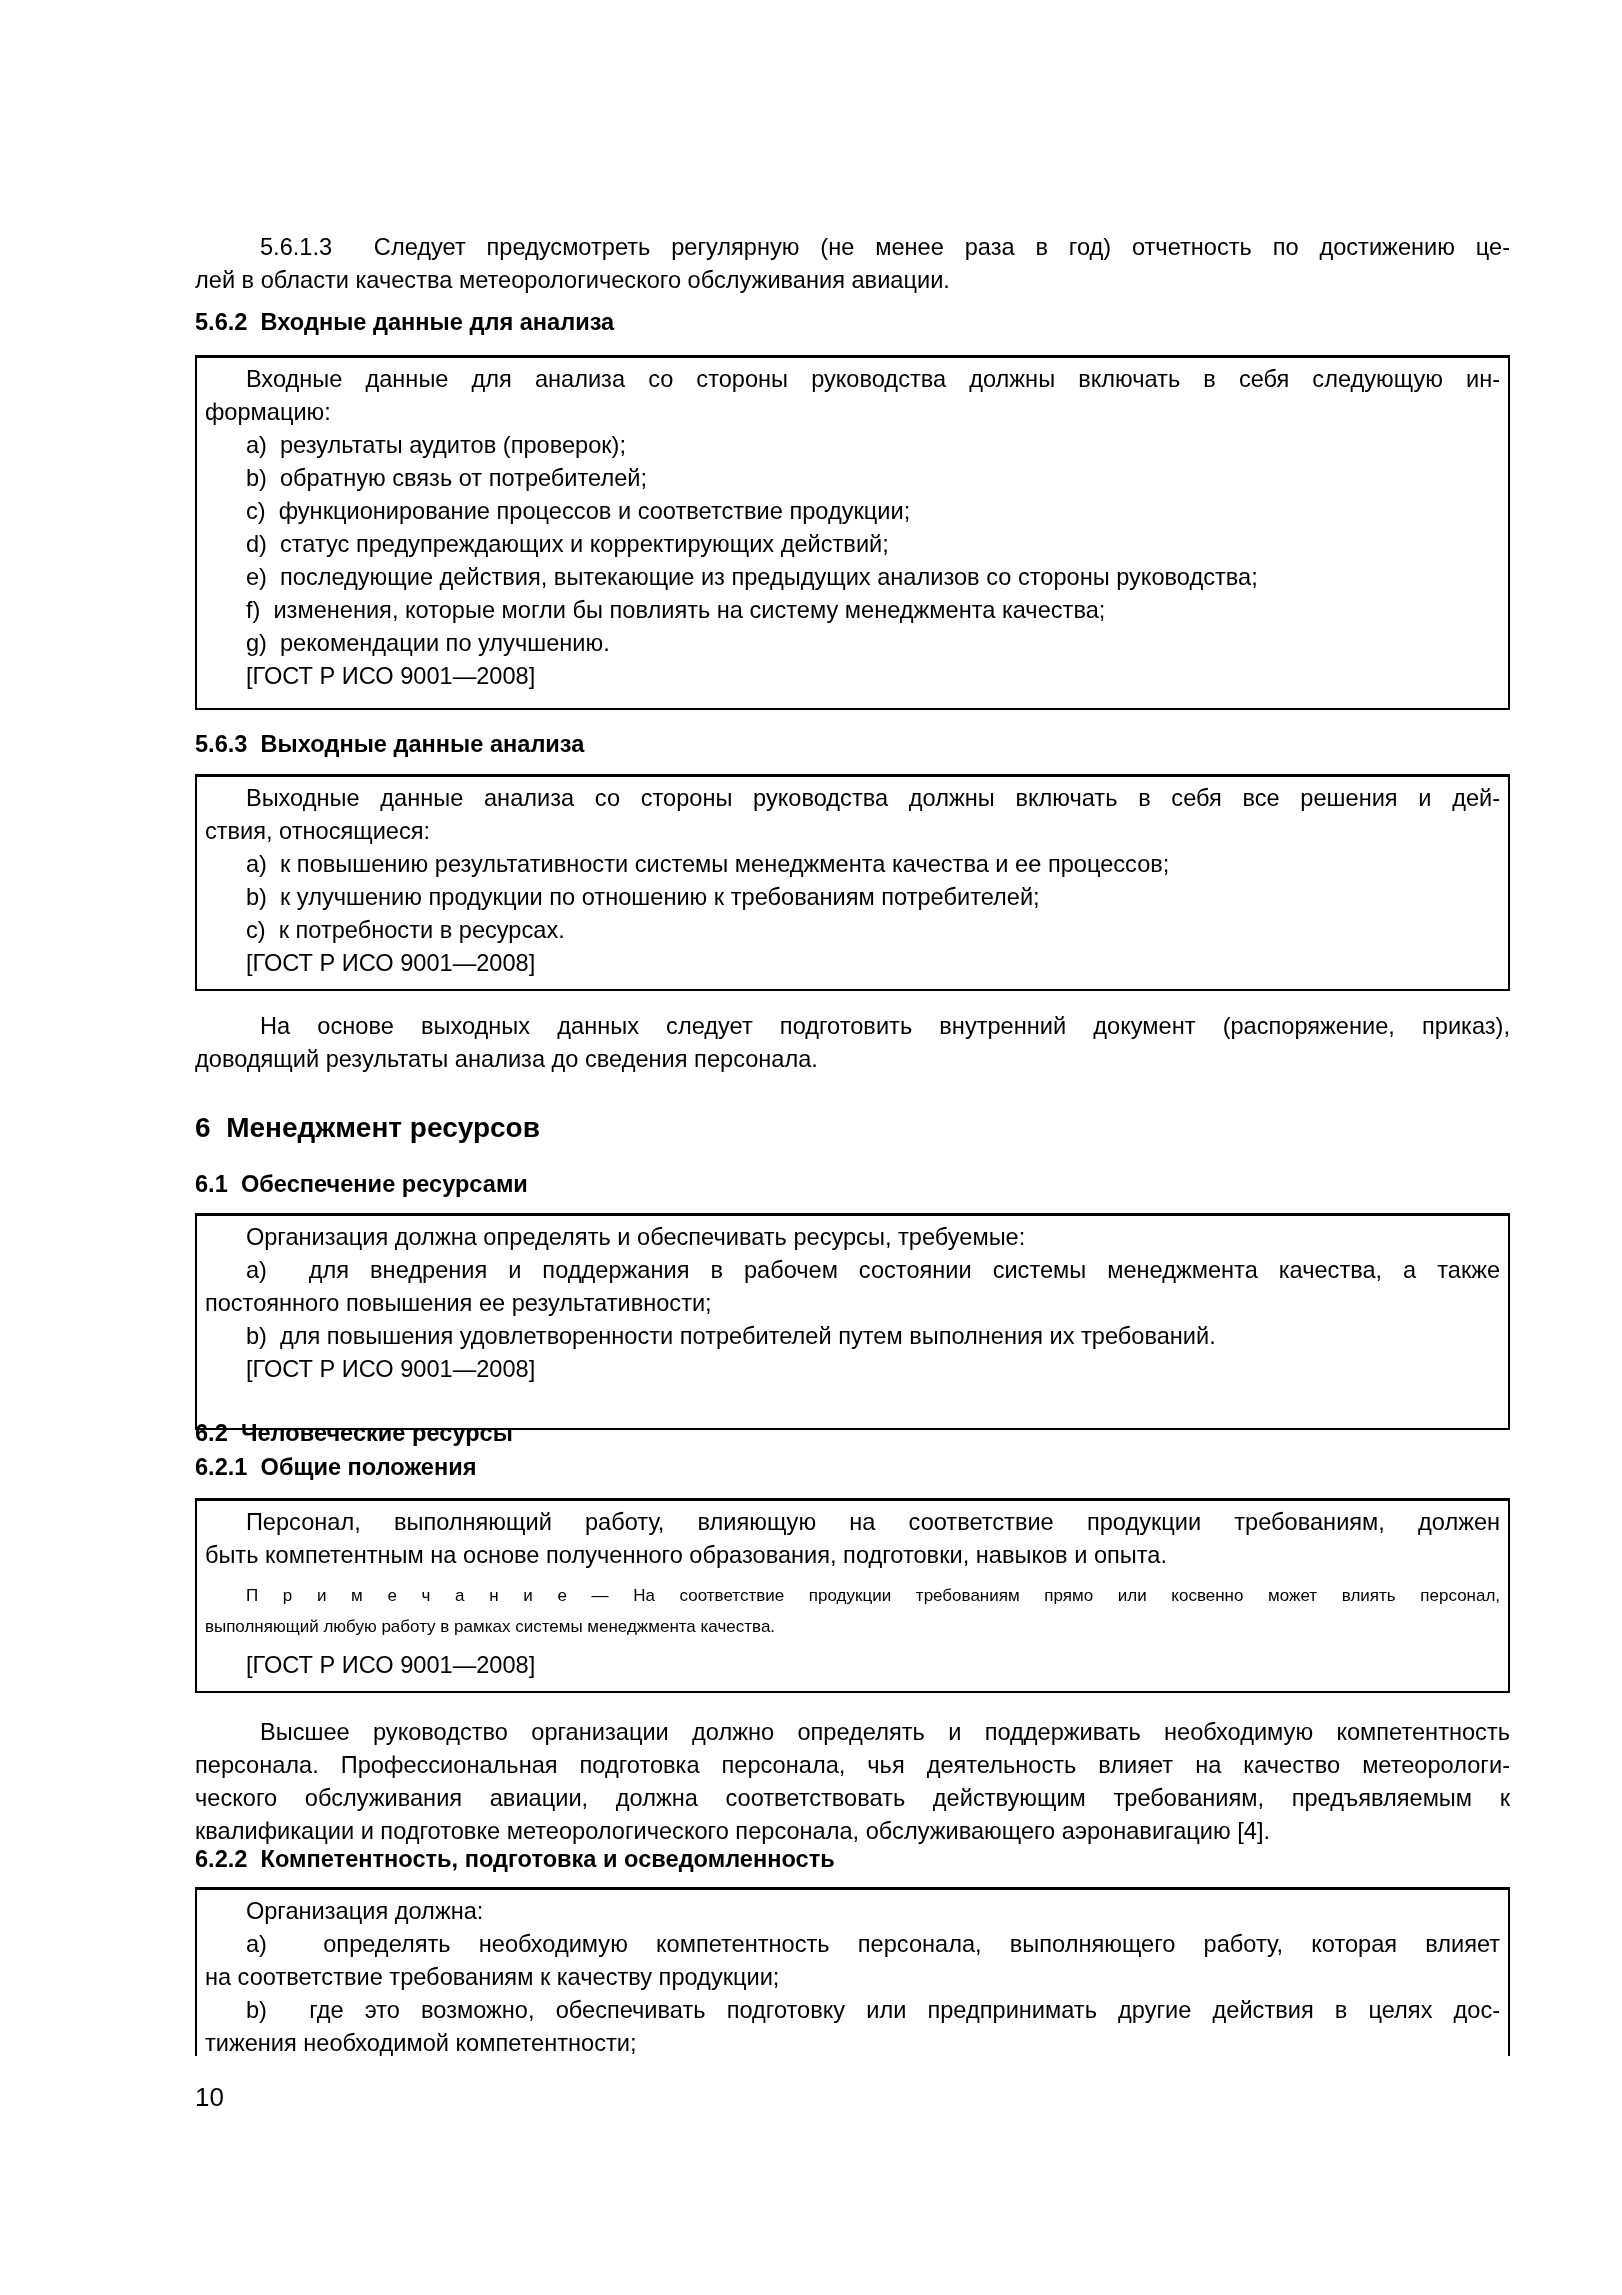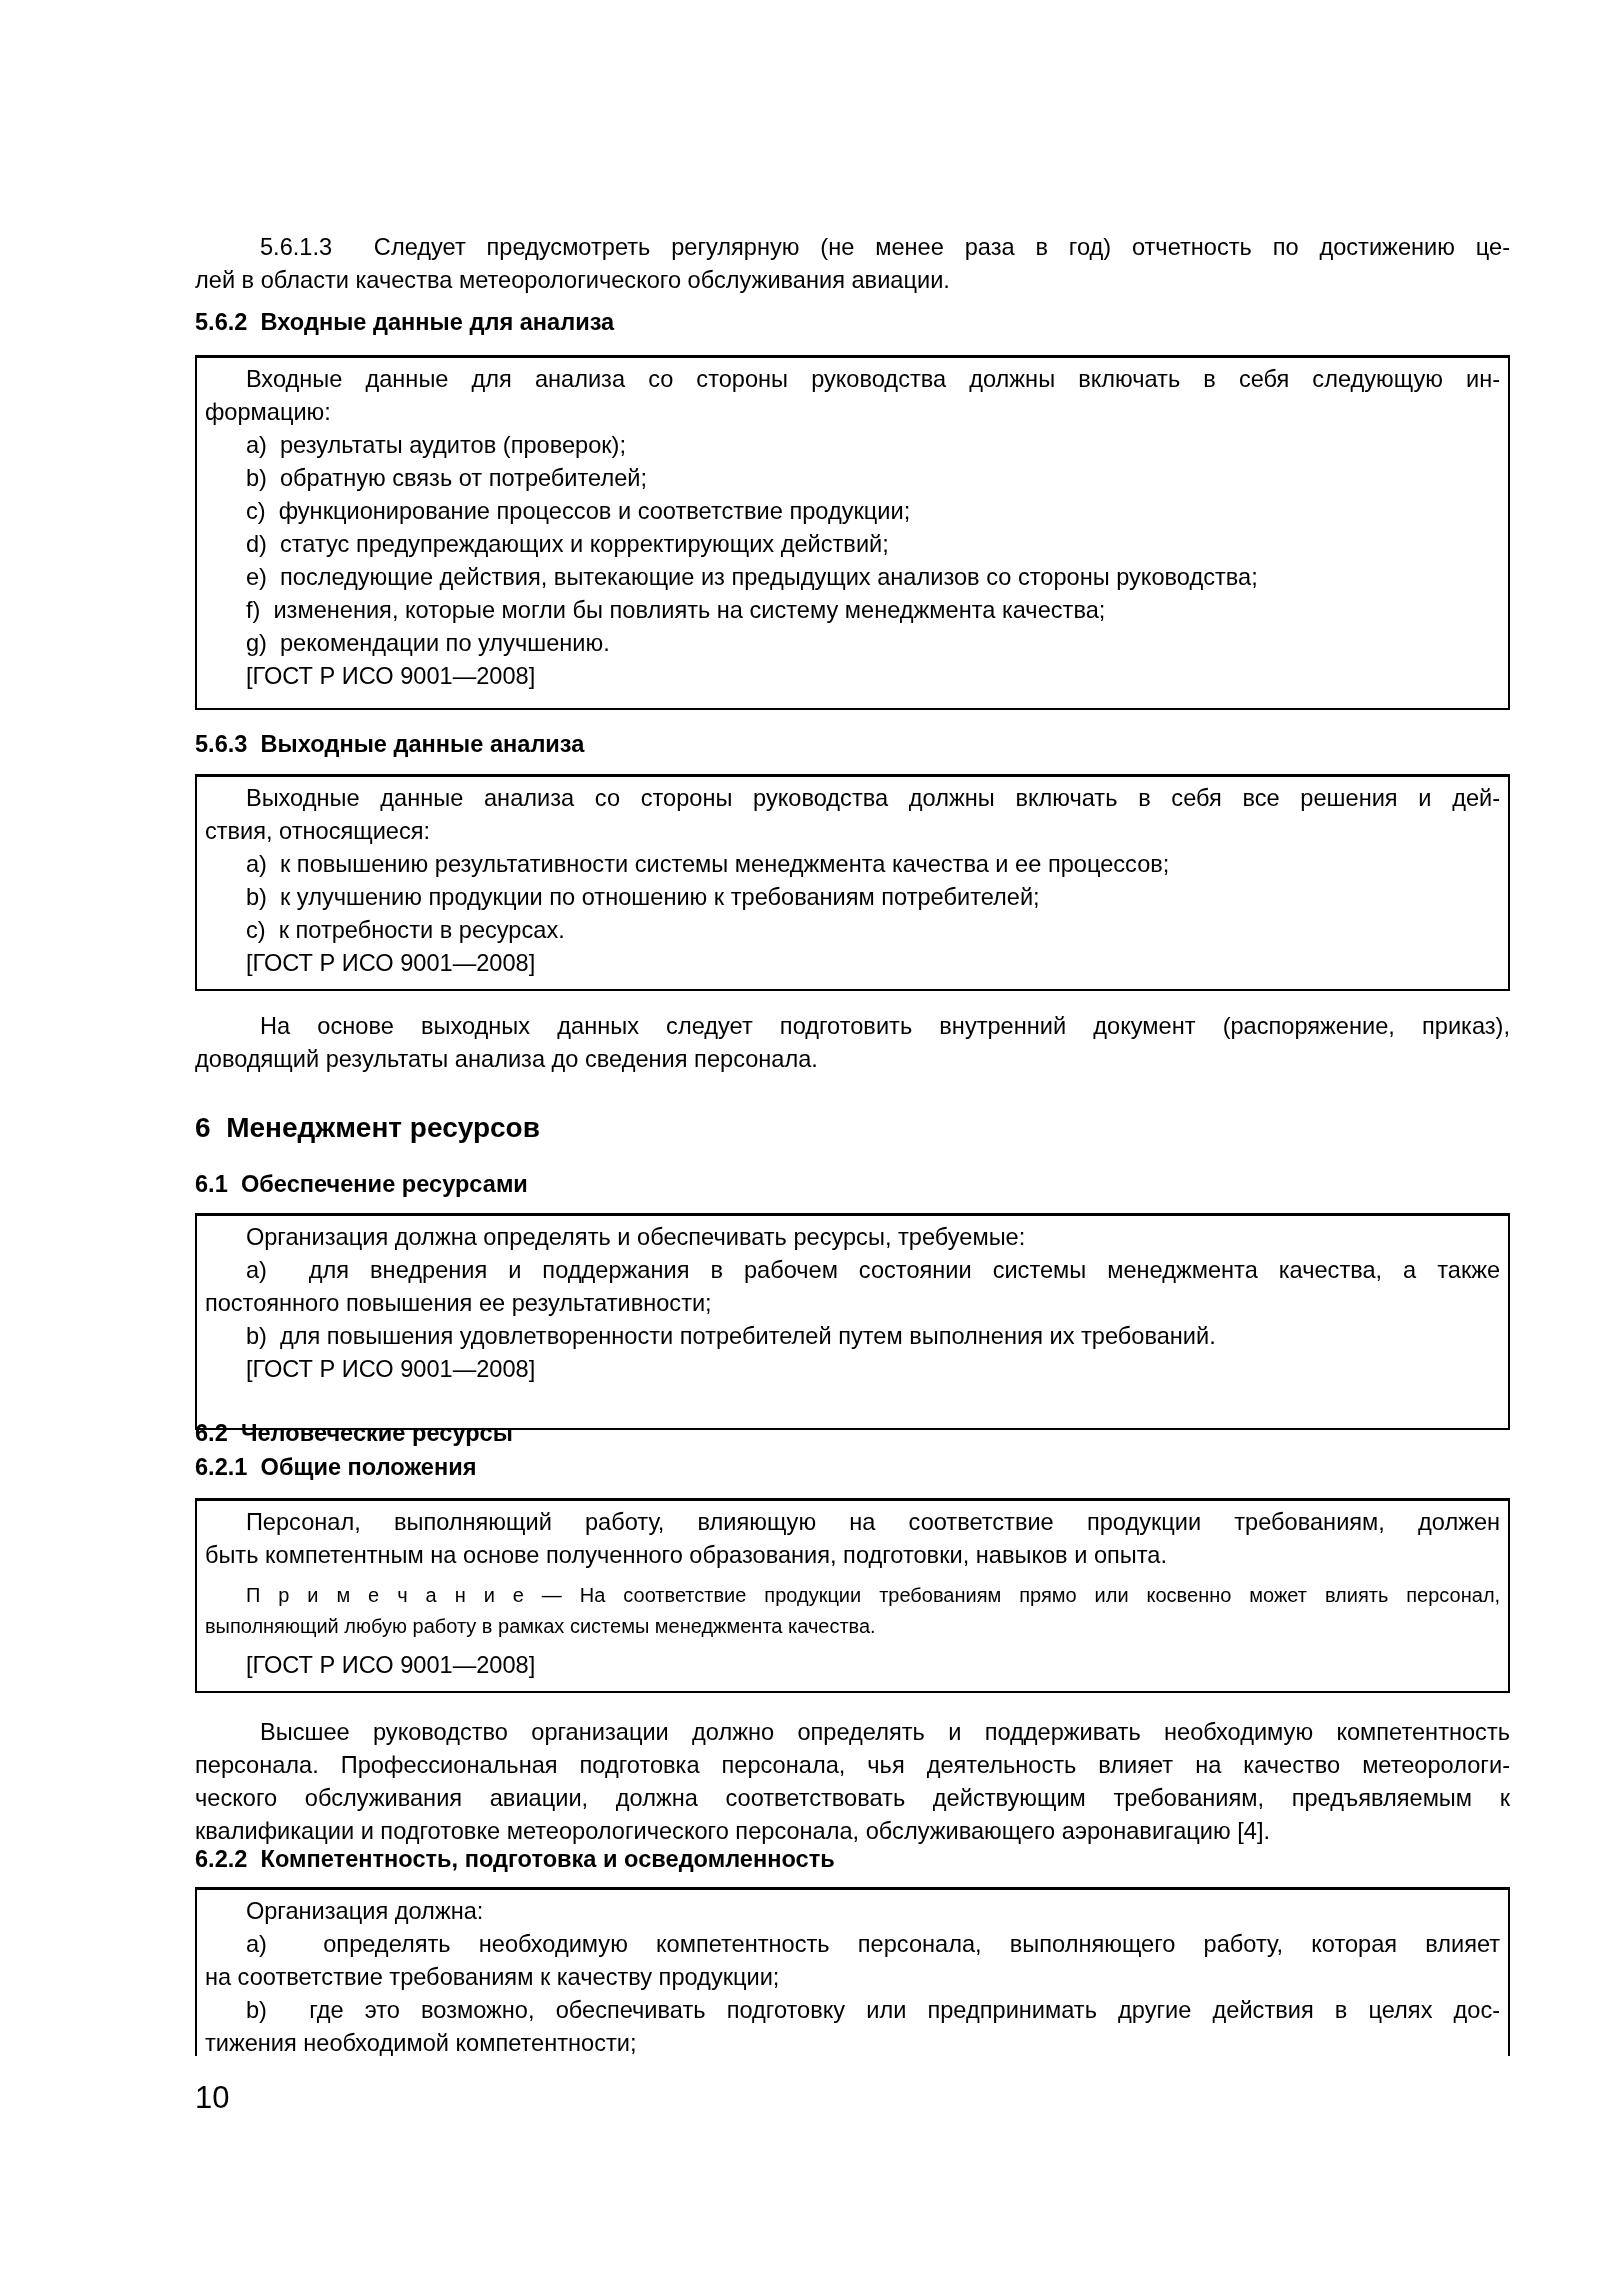--- a/index.html
+++ b/index.html
@@ -25,23 +25,23 @@
   .box {
     box-sizing: border-box;
     border: 2px solid #000;
     border-top-width: 3.3px;
     border-bottom-width: 2.6px;
     padding: 5.2px 7.9px 0 7.9px;
     overflow: hidden;
   }
   .box.cut { border-bottom: none; }
   .note { margin-top: 7.9px; }
-  .note .ln { font-size: 20px; line-height: 31px; }
+  .note .ln { font-size: 17px; line-height: 31px; }
   .src.gap { margin-top: 6.5px; }
-  .pagenum { font-size: 31px; }
+  .pagenum { font-size: 26px; }
 </style>
 </head>
 <body>
 
 <div id="page">
 
 
   <div class="abs" style="top:231px">
       <div class="ln fst">5.6.1.3&nbsp; Следует предусмотреть регулярную (не менее раза в год) отчетность по достижению це-</div>
       <div class="ln lst">лей в области качества метеорологического обслуживания авиации.</div>

